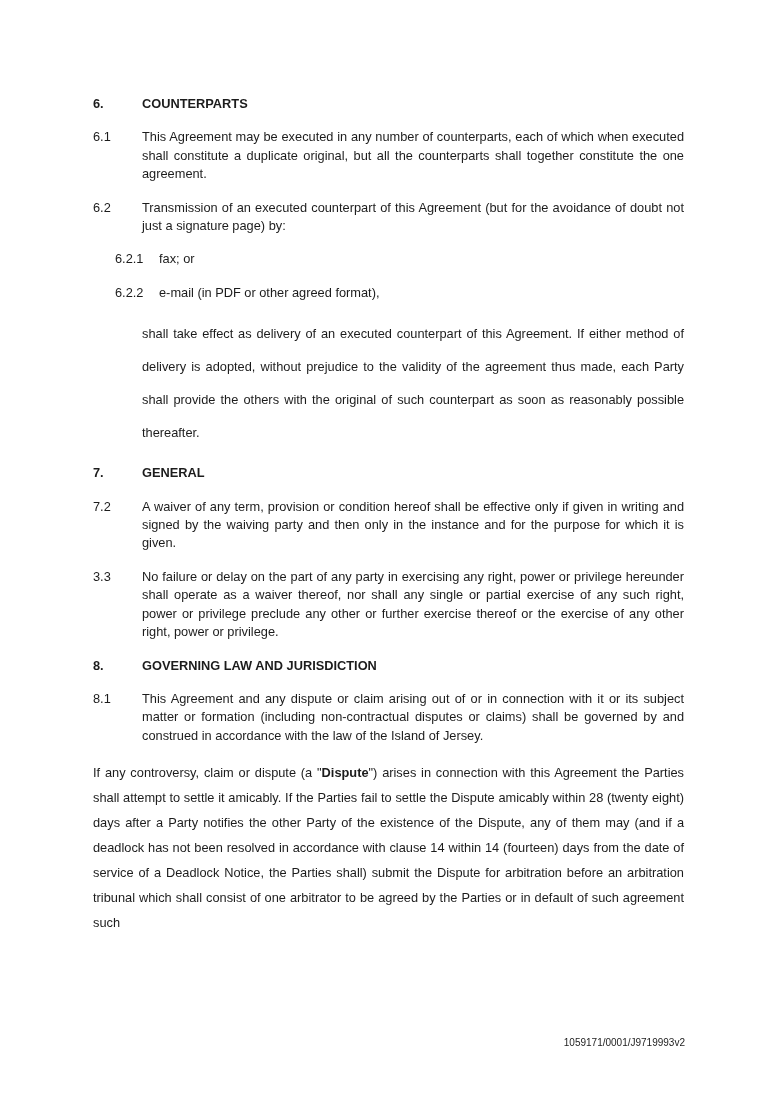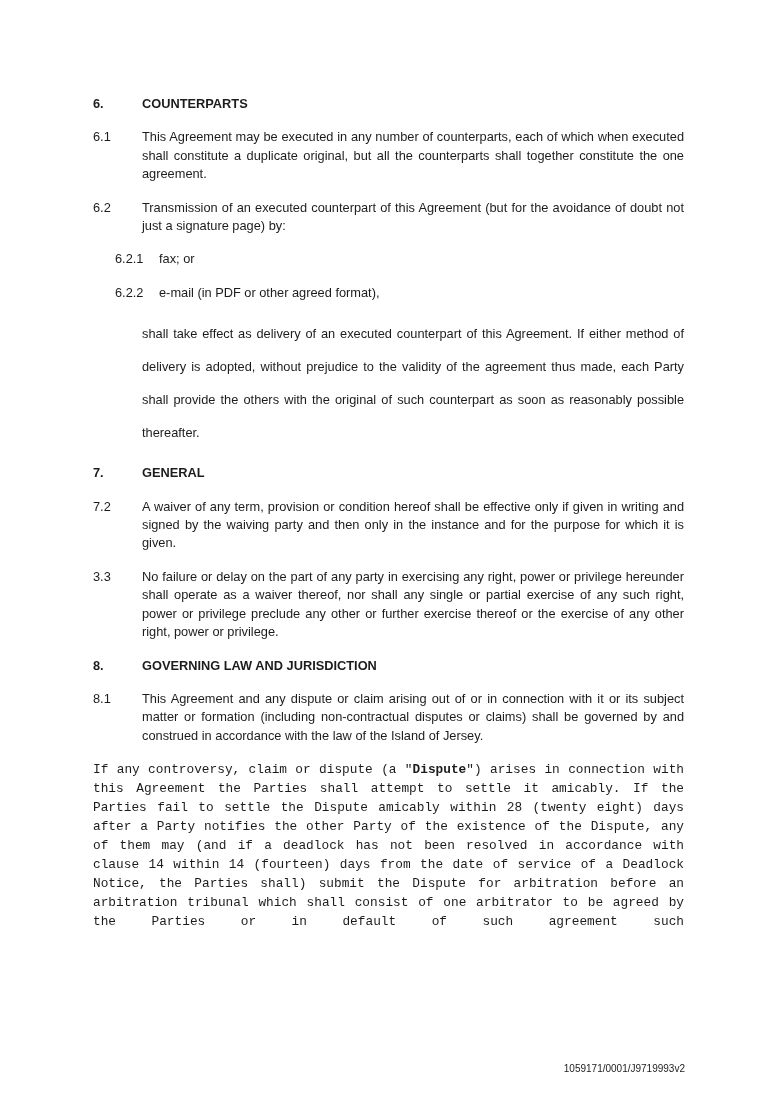--- a/index.html
+++ b/index.html
@@ -16,26 +16,26 @@
     color: #1c1c1c;
     overflow: hidden;
   }
   .clause { display: flex; margin: 0 0 15px 0; }
   .num { flex: 0 0 49px; }
   .body-text { flex: 1 1 auto; text-align: justify; }
   .heading { font-weight: 700; }
   .sub { margin-left: 22px; }
   .sub .num { flex: 0 0 44px; }
   .cont .body-text { line-height: 33px; }
-  .tight .body-text { line-height: 19px; font-family: Liberation Mono, monospace; }
+  .tight .body-text { line-height: 25px; }
   .jlast { text-align-last: justify; }
   .b { font-weight: 700; }
   .footer {
     position: absolute;
-    top: 1063px;
+    top: 1037px;
     right: 92px;
     font-size: 10px;
     line-height: 12px;
     color: #1c1c1c;
   }
 </style>
 </head>
 <body>
 
 <div class="page">

